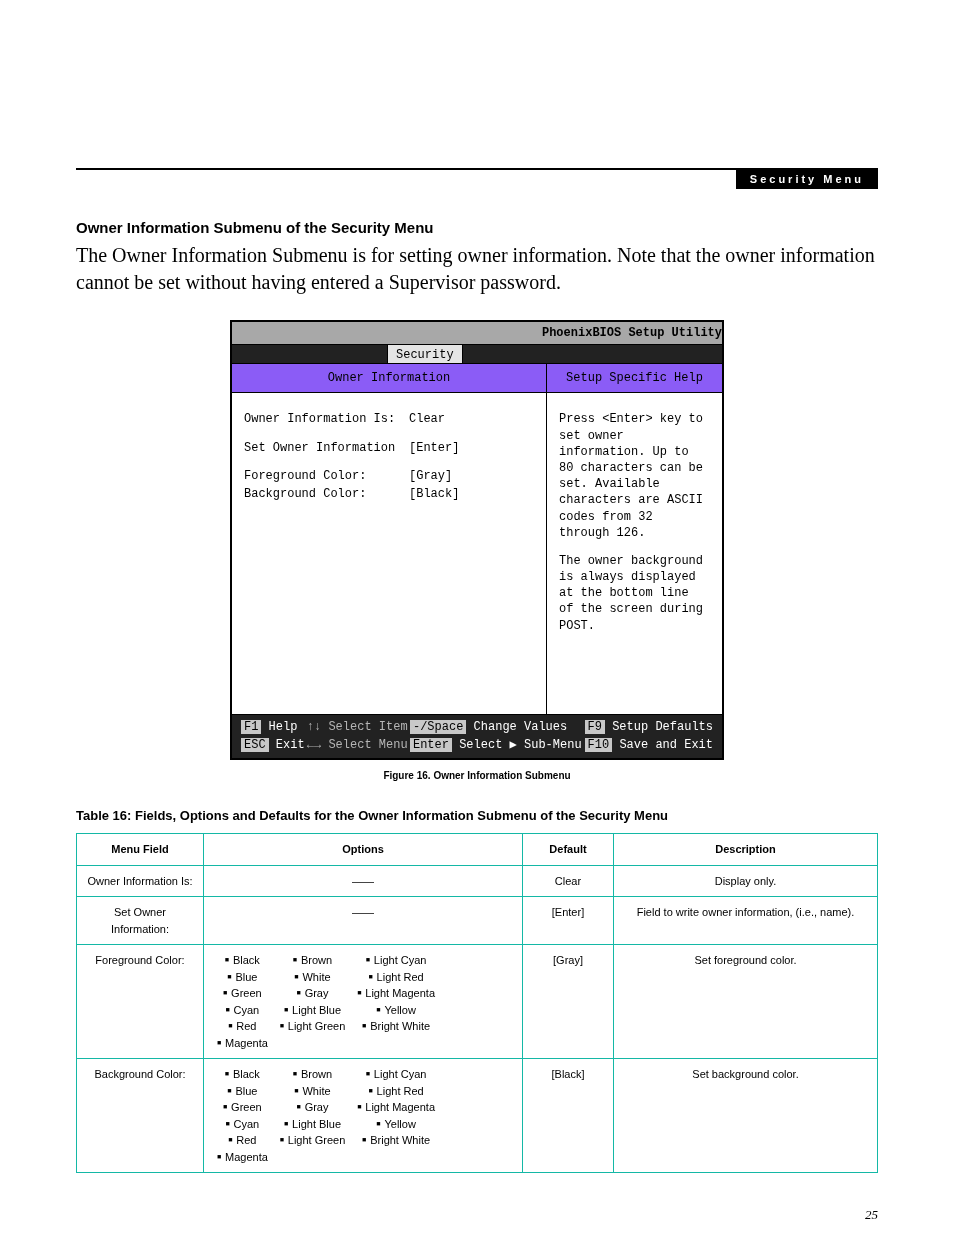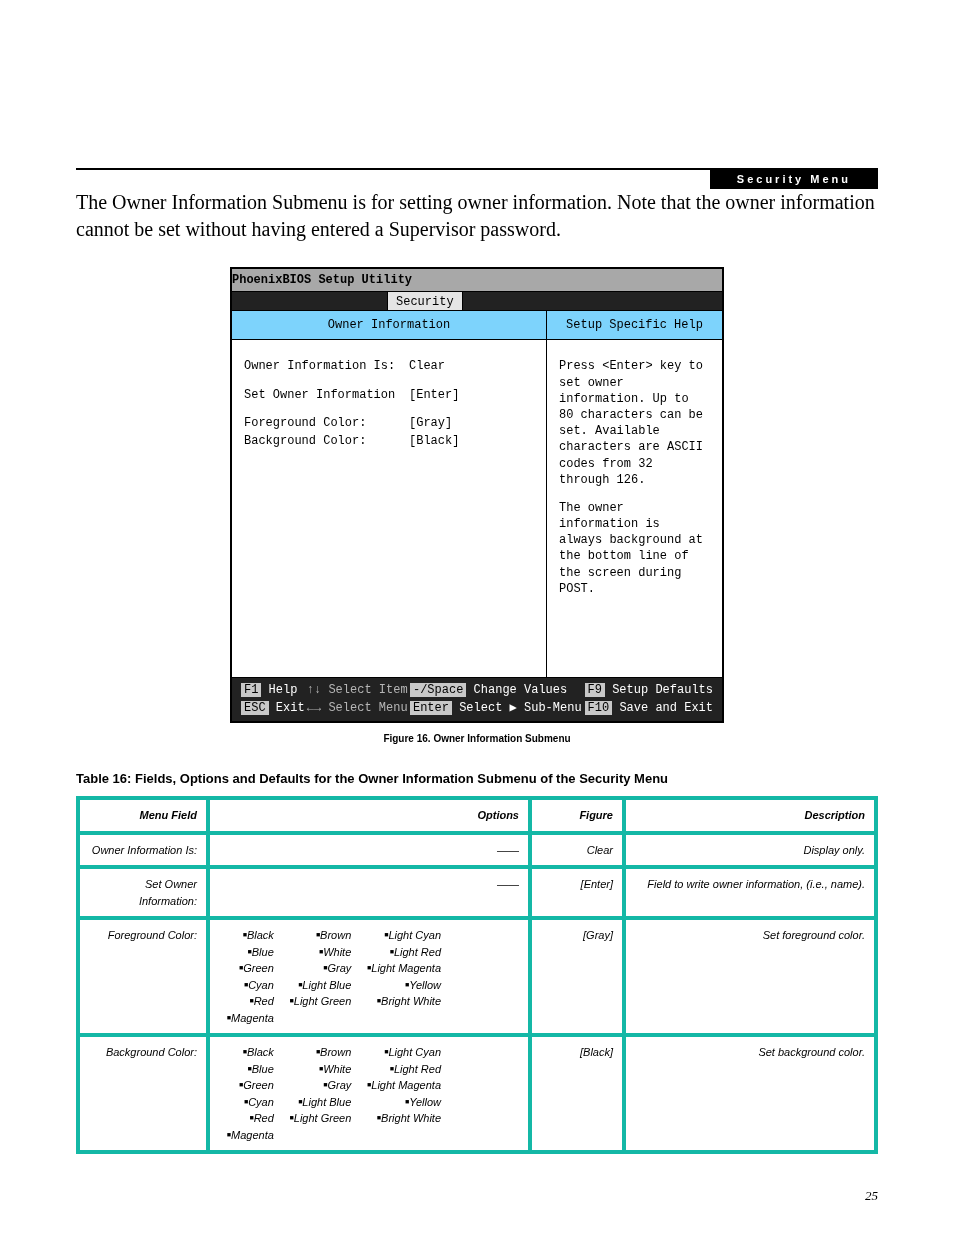--- a/index.html
+++ b/index.html
@@ -21,21 +21,21 @@
   .topbar .spacer {
     flex: 1;
   }
   .topbar .label {
     background: #000;
     color: #fff;
     font-family: Verdana, Arial, sans-serif;
     font-weight: bold;
     font-size: 11px;
     letter-spacing: 3px;
-    padding: 3px 27px;
+    padding: 3px 14px;
     white-space: nowrap;
   }
   h2.section-head {
     font-family: Verdana, Arial, sans-serif;
     font-weight: bold;
     font-size: 15px;
     margin: 30px 0 6px 0;
   }
   p.intro {
     font-size: 20px;
@@ -51,21 +51,21 @@
   .bios {
     width: 490px;
     border: 2px solid #000;
     font-family: "Courier New", monospace;
     font-size: 12px;
     line-height: 1.35;
     color: #000;
   }
   .bios .title {
     background: #a8a8a8;
-    text-align: left;
+    text-align: right;
     font-weight: bold;
     padding: 3px 0;
     border-bottom: 1px solid #000;
   }
   .bios .menubar {
     background: #222;
     padding: 0 0 0 155px;
     height: 18px;
     display: flex;
     align-items: center;
@@ -82,21 +82,21 @@
     border-bottom: 1px solid #000;
   }
   .bios .panel-left {
     width: 314px;
     border-right: 1px solid #000;
   }
   .bios .panel-right {
     flex: 1;
   }
   .bios .panel-head {
-    background: #7dd3fc;
+    background: #8b5cf6;
     text-align: center;
     padding: 6px 0;
     border-bottom: 1px solid #000;
   }
   .bios .panel-body {
     padding: 18px 12px 80px 12px;
     background: #fff;
     min-height: 200px;
   }
   .bios .kv {
@@ -132,26 +132,25 @@
     font-size: 13px;
     margin: 27px 0 10px 0;
   }
   table.data {
     width: 100%;
     border-collapse: collapse;
     font-family: Verdana, Arial, sans-serif;
     font-size: 11px;
   }
   table.data th, table.data td {
-    border: 4px solid #14b8a6;
+    border: 1px solid #14b8a6;
     padding: 7px 9px;
-    text-align: right;
+    text-align: center;
     vertical-align: top;
     line-height: 1.5;
-    font-style: italic;
   }
   table.data th {
     font-weight: bold;
   }
   .col-menu { width: 108px; }
   .col-opt  { width: 300px; }
   .col-def  { width: 72px; }
   .opt-cols {
     display: flex;
     gap: 8px;
@@ -180,20 +179,21 @@
 </head>
 <body>
 
 <div class="page">
 
   <div class="topbar">
     <div class="spacer"></div>
     <div class="label">Security Menu</div>
   </div>
 
+  <h2 class="section-head">Owner Information Submenu of the Security Menu</h2>
   <p class="intro">The Owner Information Submenu is for setting owner information. Note that the owner information cannot be set without having entered a Supervisor password.</p>
 
   <div class="bios-wrap">
     <div class="bios">
       <div class="title">PhoenixBIOS Setup Utility</div>
       <div class="menubar">
         <div class="active">Security</div>
       </div>
       <div class="panel-row">
         <div class="panel-left">
@@ -215,21 +215,21 @@
                 <div class="k">Background Color:</div>
                 <div class="v">[Black]</div>
               </div>
             </div>
         </div>
         <div class="panel-right">
           <div class="panel-head">Setup Specific Help</div>
           <div class="panel-body">
             <div>Press &lt;Enter&gt; key to set owner information. Up to 80 characters can be set. Available characters are ASCII codes from 32 through 126.</div>
             <div style="height:12px"></div>
-            <div>The owner information is always background at the bottom line of the screen during POST.</div>
+            <div>The owner background is always displayed at the bottom line of the screen during POST.</div>
           </div>
         </div>
       </div>
       <div class="footer">
         <table>
           <tbody>
               <tr>
             <td><span class="hi">F1</span>&nbsp;<span>Help</span></td>
             <td><span class="dim">↑↓</span> <span class="dim">Select Item</span></td>
             <td><span class="hi">-/Space</span>&nbsp;<span>Change Values</span></td>
@@ -249,21 +249,21 @@
 
   <div class="caption">Figure 16.   Owner Information Submenu</div>
 
   <h3 class="table-title">Table 16: Fields, Options and Defaults for the Owner Information Submenu of the Security Menu</h3>
 
   <table class="data">
     <thead>
       <tr>
         <th class="col-menu">Menu Field</th>
         <th class="col-opt">Options</th>
-        <th class="col-def">Figure</th>
+        <th class="col-def">Default</th>
         <th>Description</th>
       </tr>
     </thead>
     <tbody id="table-body">
         <tr>
           <td>Owner Information Is:</td>
           <td><span class="dash">——</span></td>
           <td>Clear</td>
           <td>Display only.</td>
         </tr>

